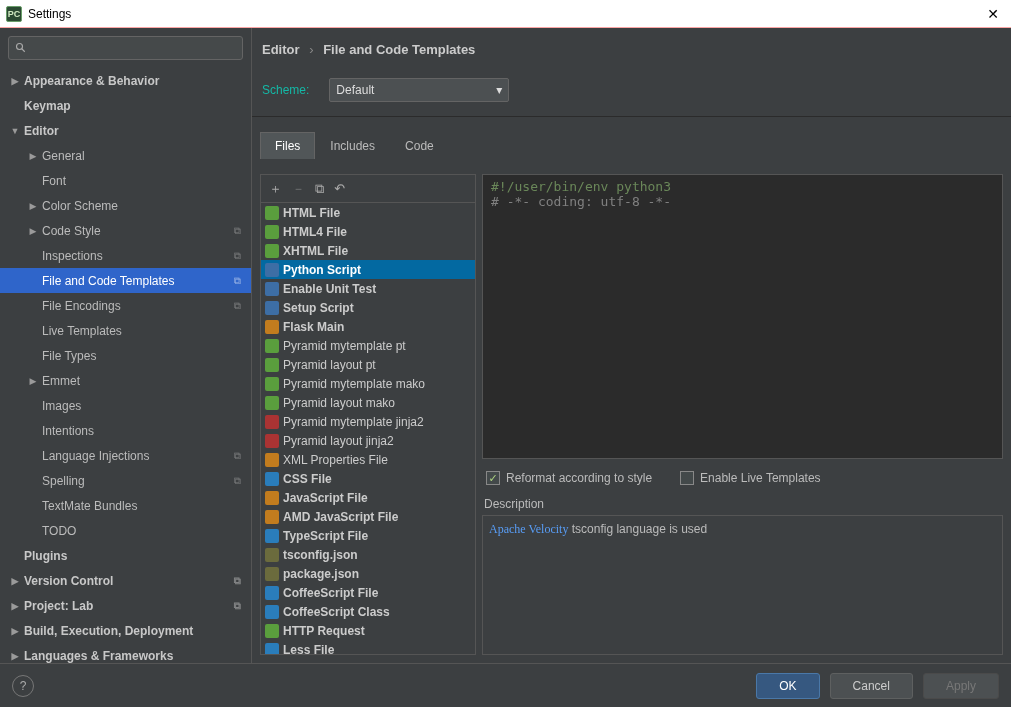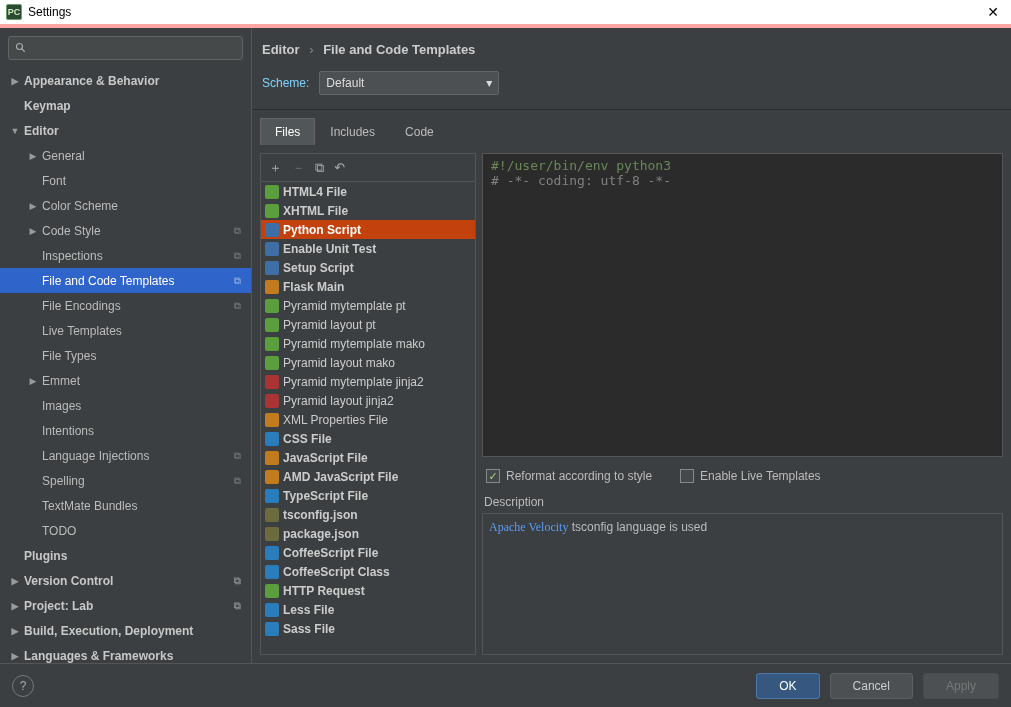--- a/index.html
+++ b/index.html
@@ -14,21 +14,21 @@
   display: flex;
   flex-direction: column;
 }
 .titlebar {
   background: #ffffff;
   color: #000;
   height: 28px;
   display: flex;
   align-items: center;
   padding: 12px 6px;
-  border-bottom: 4px solid #fca5a5;
+  border-bottom: 1px solid #fca5a5;
 }
 .titlebar .app-icon {
   width: 16px; height: 16px;
   background: #2b4a32;
   color: #cfe8c0;
   font-size: 9px;
   font-weight: bold;
   display: flex; align-items: center; justify-content: center;
   margin-right: 6px;
   border-radius:2px;
@@ -89,33 +89,34 @@
   margin-left: auto;
   margin-right: 10px;
   opacity: 0.5;
   font-size:10px;
 }
 .content {
   flex: 1;
   display: flex;
   flex-direction: column;
   overflow: hidden;
+  gap: 7px;
 }
 .breadcrumb {
   padding: 14px 10px 8px 10px;
   color: #ccc;
   font-size: 13px;
 }
 .breadcrumb .sep { color: #888; margin: 0 6px;}
 .scheme-row {
   display: flex; align-items: center;
   padding: 6px 10px 14px 10px;
   border-bottom: 1px solid #2b2b2b;
 }
-.scheme-row label { margin-right: 10px; color:#7dd3fc;}
+.scheme-row label { margin-right: 20px; color:#14b8a6;}
 .scheme-select {
   width: 180px; height: 24px;
   background: #4c5052;
   border: 1px solid #646464;
   color: #ddd;
   padding: 0 6px;
   display:flex; align-items:center; justify-content:space-between;
   border-radius:2px;
 }
 .tabs {
@@ -170,21 +171,21 @@
   white-space: nowrap;
   cursor:pointer;
 }
 .file-item .ficon {
   width: 14px; height: 14px;
   margin-right: 4px;
   border-radius:2px;
   display:inline-block;
   flex-shrink:0;
 }
-.file-item.selected { background: #c2410c; color:#fff; }
+.file-item.selected { background: #0369a1; color:#fff; }
 .file-item.bold { font-weight: bold; }
 .ic-html { background:#5a9e3d;}
 .ic-py { background:#3d6ea5;}
 .ic-flask { background:#c27c1e;}
 .ic-jinja { background:#a33;}
 .ic-xml { background:#c27c1e;}
 .ic-css { background:#2a7dbb;}
 .ic-js { background:#c27c1e;}
 .ic-ts { background:#2a7dbb;}
 .ic-json { background:#6b6b3d;}
@@ -420,20 +421,24 @@
       <div class="left-col">
         <div class="toolbar">
           <span>＋</span>
           <span style="opacity:.5">－</span>
           <span>⧉</span>
           <span>↶</span>
         </div>
         <div class="file-list" id="file-list">
             <div class="file-item bold">
               <span class="ficon ic-html"></span>
+              <span>HTML File</span>
+            </div>
+            <div class="file-item bold">
+              <span class="ficon ic-html"></span>
               <span>HTML4 File</span>
             </div>
             <div class="file-item bold">
               <span class="ficon ic-html"></span>
               <span>XHTML File</span>
             </div>
             <div class="file-item bold selected">
               <span class="ficon ic-py"></span>
               <span>Python Script</span>
             </div>

